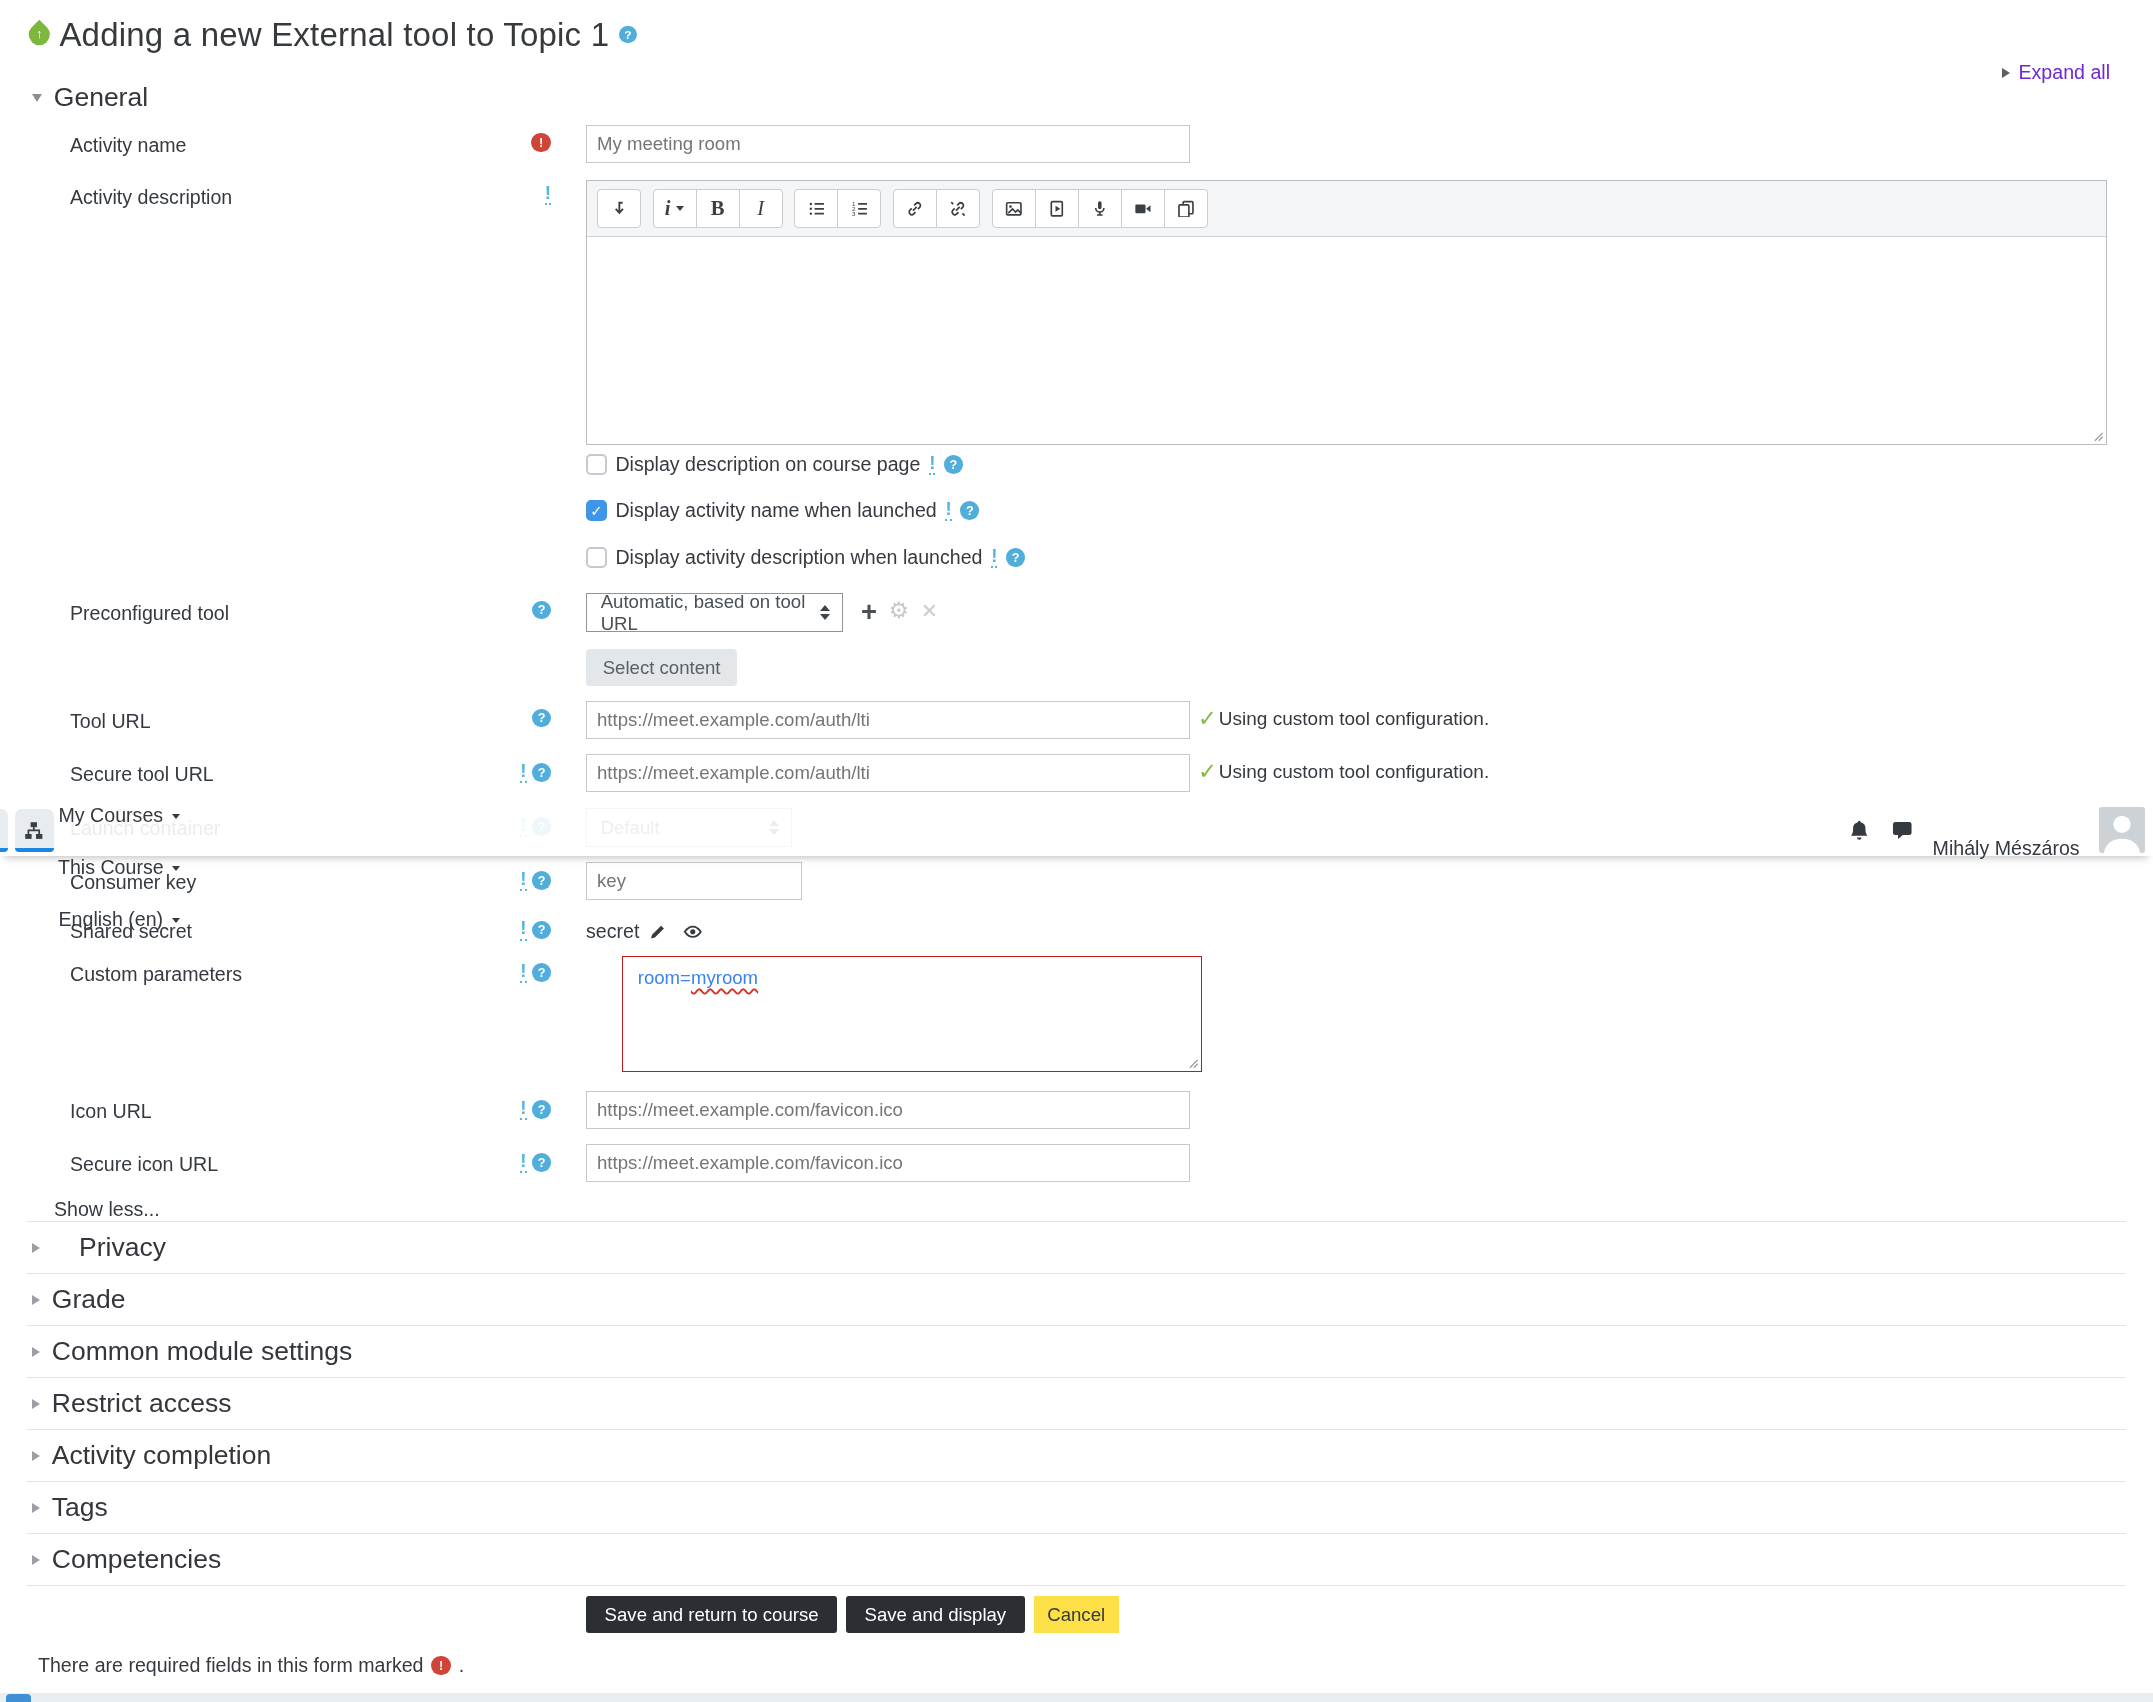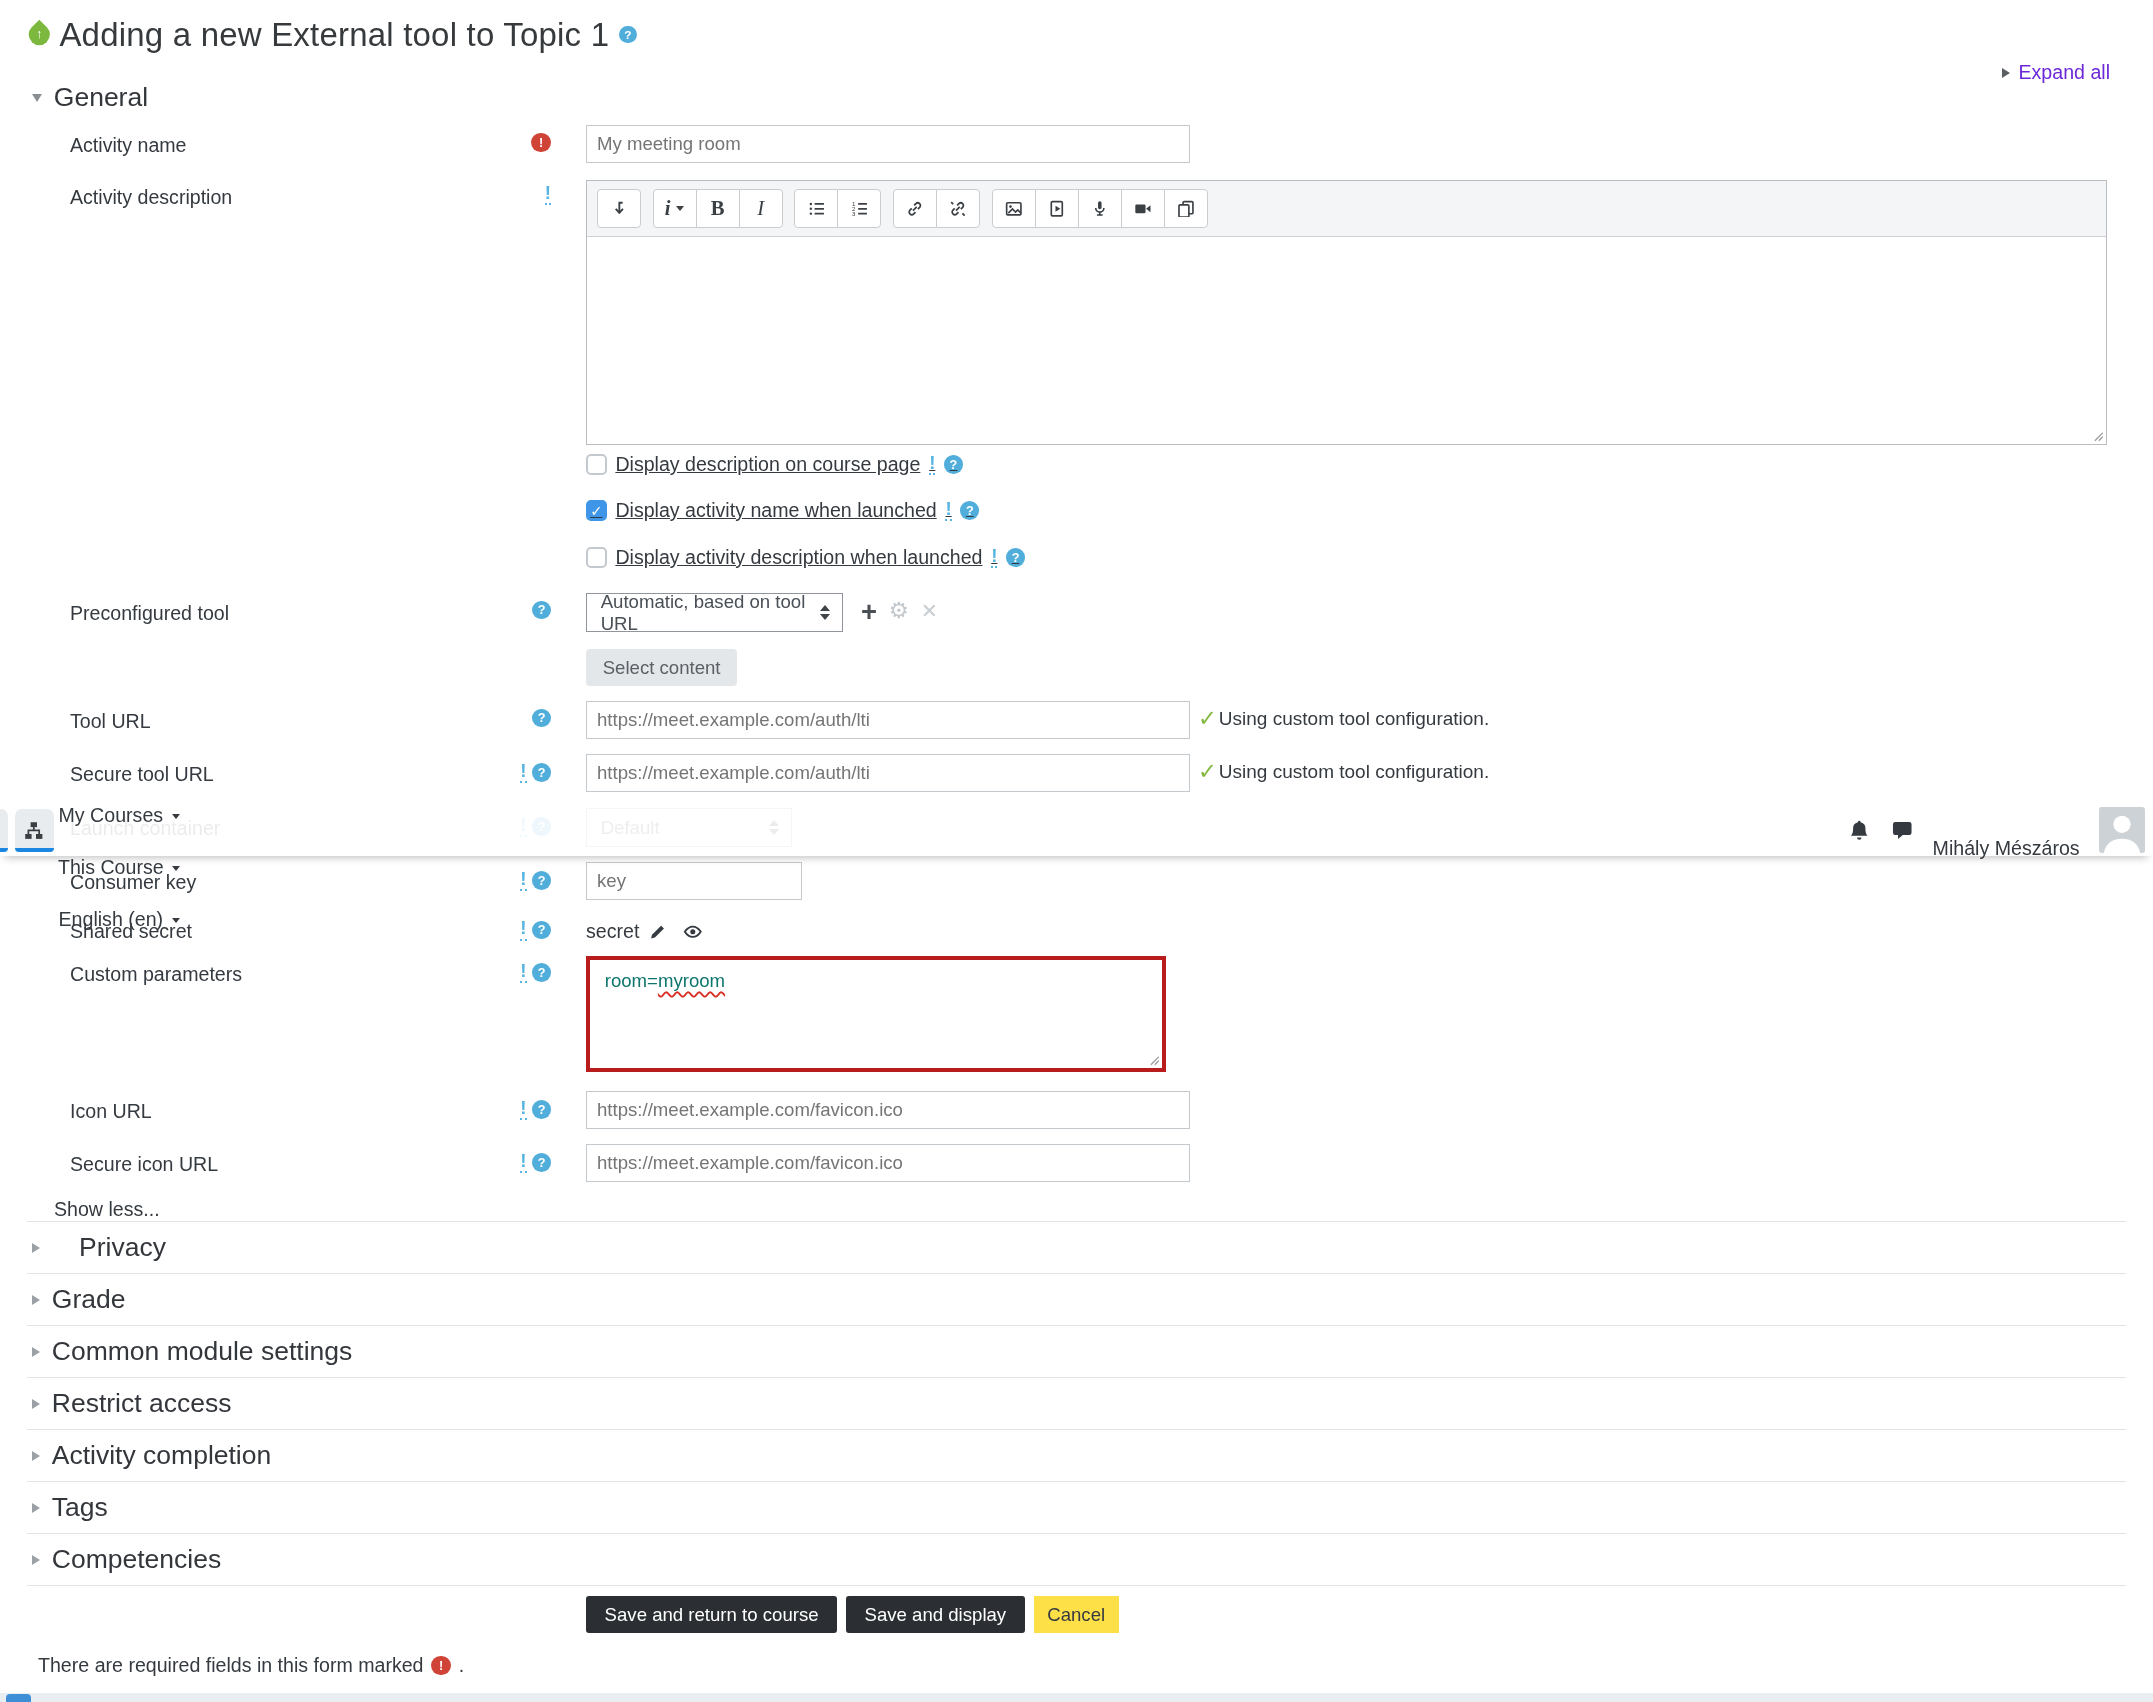--- a/index.html
+++ b/index.html
@@ -41,40 +41,40 @@
   .updown i { width:0; height:0; border-left:5.9px solid transparent; border-right:5.9px solid transparent; display:block; }
   .updown i.u { border-bottom:6.9px solid #3f4448; }
   .updown i.d { border-top:6.9px solid #3f4448; }
   .tool-actions { position:absolute; left:861px; top:4.9px; display:flex; align-items:center; gap:11.8px; }
   .plus-ic { color:#4a4f54; font-size:27.4px; font-weight:bold; line-height:1; cursor:pointer; }
   .gear-ic { color:#c3c8cd; font-size:22.5px; line-height:1; }
   .x-ic { color:#c9ced2; font-size:20.6px; font-weight:bold; line-height:1; }
   .btn-gray { display:inline-flex; align-items:center; justify-content:center; height:37px; padding:0 16.7px; background:#e4e7e9; color:#5a6065; font-size:18.6px; border-radius:3.9px; border:none; font-family:inherit; }
 
   
-  .cbrow { position:absolute; left:586px; display:flex; align-items:center; gap:8.8px; font-size:19.6px; color:#343a40;text-decoration:underline; }
+  .cbrow { position:absolute; left:586px; display:flex; align-items:center; gap:8.8px; font-size:19.6px; color:#343a40; }
   .cbox { width:20.6px; height:20.6px; border:2px solid #c3c9cf; border-radius:4.9px; background:#fff; flex:0 0 auto; cursor:pointer; }
   .cbox.checked { background:#3f96e8; border-color:#3f96e8; display:flex; align-items:center; justify-content:center; color:#fff; font-size:14.7px; font-weight:bold; }
 
   
   .editor { position:absolute; left:586px; top:0; width:1521px; border:1px solid #b9bdc1; }
   .editor-toolbar { background:#f4f5f6; border-bottom:1px solid #cdd1d5; padding:7.8px 9.8px; display:flex; align-items:center; }
   .tb-group { display:flex; margin-right:11.8px; }
   .tb-btn { min-width:44px; height:39px; border:1px solid #ccc; background:#fff; display:flex; align-items:center; justify-content:center; color:#3b4045; margin-right:-1px; cursor:pointer; }
   .tb-group .tb-btn:first-child { border-radius:3.9px 0 0 3.9px; }
   .tb-group .tb-btn:last-child { border-radius:0 3.9px 3.9px 0; margin-right:0; }
   .tb-group .tb-btn:only-child { border-radius:3.9px; }
   .tb-serif { font-family:"Liberation Serif","DejaVu Serif",serif; font-size:20.6px; }
   .tb-b { font-weight:bold; }
   .tb-i { font-style:italic; }
   .para-btn { gap:5.9px; padding:0 9.8px; }
   .caret-dn { width:0; height:0; border-top:5.9px solid #3b4045; border-left:4.4px solid transparent; border-right:4.4px solid transparent; }
   .editor-body { position:relative; height:207px; background:#fff; }
   .resize-handle { position:absolute; right:2px; bottom:2px; }
-  .fake-ta { position:relative; width:580px; height:116px; border:4px solid #b91c1c; background:#fff; padding:9.8px 14.7px; font-size:18.6px; color:#0f766e; }
+  .fake-ta { position:relative; width:580px; height:116px; border:1px solid #b91c1c; background:#fff; padding:9.8px 14.7px; font-size:18.6px; color:#3b82f6;margin-left:36px; }
   .squiggle { text-decoration:underline wavy #d93025; text-decoration-thickness:1.5px; text-underline-offset:3.9px; }
 
   .secret-line { display:flex; align-items:center; gap:9.8px; font-size:19.6px; color:#343a40; }
   .show-less { position:absolute; left:54px; top:1198px; font-size:19.6px; color:#343a40; cursor:pointer; }
 
   
   .navbar { position:absolute; left:0; top:804px; width:2153px; height:52px; background:rgba(255,255,255,.9); z-index:6; box-shadow:0 6.9px 7.8px -4.9px rgba(0,0,0,.25); }
   .nav-tab { position:absolute; top:4.9px; height:43px; background:#e9ecef; border-radius:6.9px 6.9px 4.9px 4.9px; }
   .nav-tab .underline { position:absolute; left:0; right:0; bottom:0; height:3.9px; background:#1b87e0; border-radius:0 0 3.9px 3.9px; }
   .nav-tab.partial { left:-19.6px; width:27.4px; }

